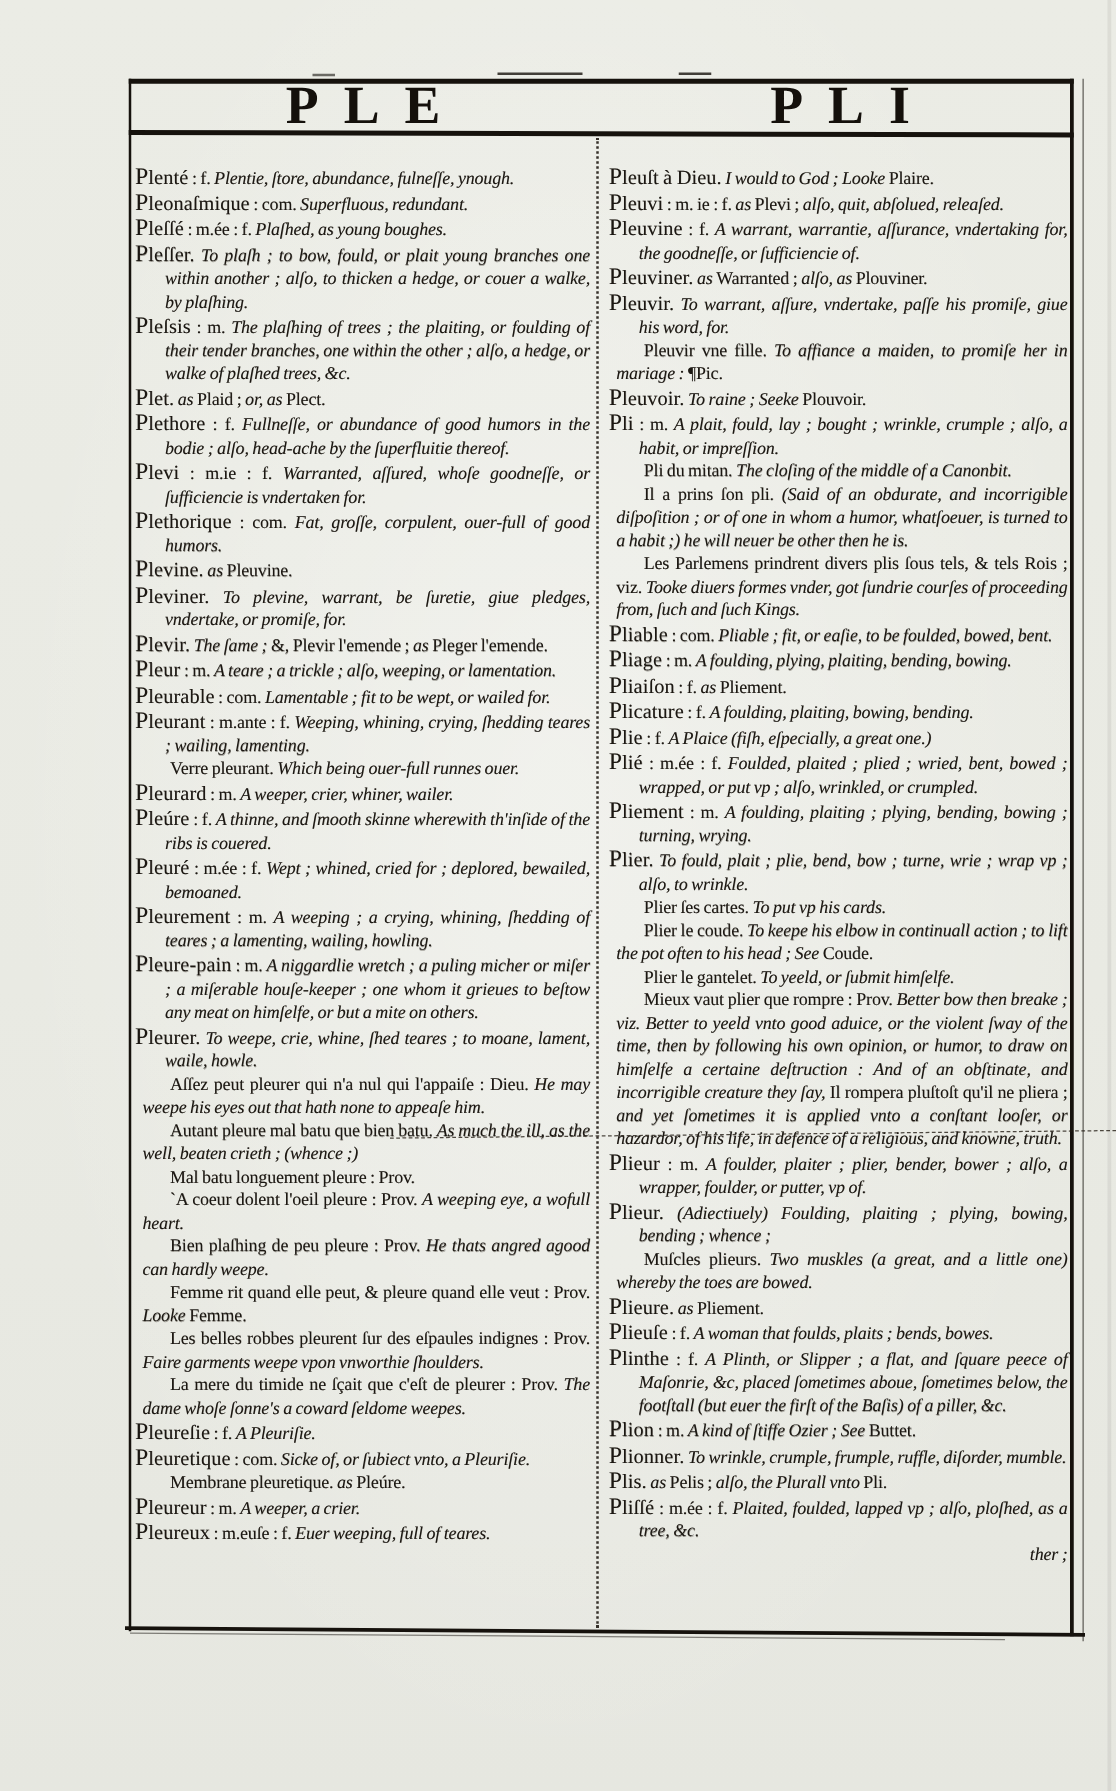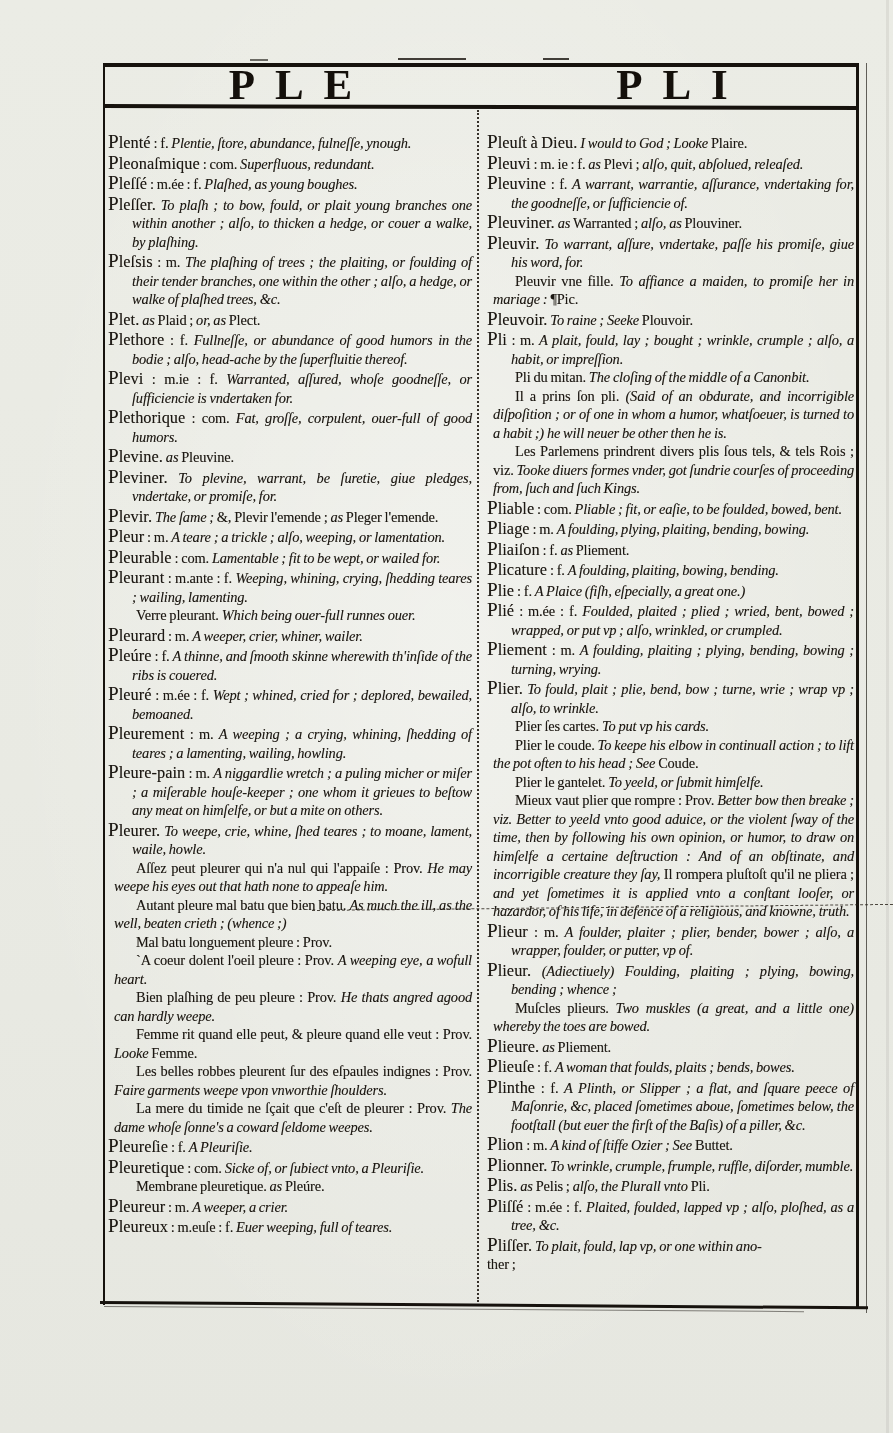--- a/index.html
+++ b/index.html
@@ -27,21 +27,21 @@
     position:absolute;top:112px;
     text-align:justify;
     font-size:14.3px;line-height:18.5px;
     letter-spacing:-0.1px;word-spacing:-0.6px;
     color:#1b1712;
     text-shadow:0.25px 0.25px 0 rgba(25,18,8,.38);
     margin-top:20px;
   }
   .col p.entry{margin:0;padding-left:24px;text-indent:-24px;}
   .col p.entry.sub{padding-left:6px;text-indent:22px;}
-  .col p.tail-right{margin:0;padding:0;text-indent:0;}
+  .col p.tail-right{margin:0;padding:0;text-indent:0;text-align:right;font-style:italic;}
   .hw{font-size:16.2px;letter-spacing:0.1px;}
   .hw .cap{font-size:19px;line-height:1;}
   .it{font-style:italic;}
   .ro{font-style:normal;}
   .divider{
     position:absolute;left:477px;top:110px;height:1192px;width:0;
     border-left:2px dotted #36302a;
   }
   .artifact{position:absolute;}
 </style>
@@ -79,21 +79,21 @@
       <p class="entry"><span class="hw"><span class="cap">P</span>leur</span><span class="ro"> : m. </span><span class="it">A teare ; a trickle ; alſo, weeping, or lamentation.</span></p>
       <p class="entry"><span class="hw"><span class="cap">P</span>leurable</span><span class="ro"> : com. </span><span class="it">Lamentable ; fit to be wept, or wailed for.</span></p>
       <p class="entry"><span class="hw"><span class="cap">P</span>leurant</span><span class="ro"> : m.ante : f. </span><span class="it">Weeping, whining, crying, ſhedding teares ; wailing, lamenting.</span></p>
       <p class="entry sub"><span class="ro">Verre pleurant. </span><span class="it">Which being ouer-full runnes ouer.</span></p>
       <p class="entry"><span class="hw"><span class="cap">P</span>leurard</span><span class="ro"> : m. </span><span class="it">A weeper, crier, whiner, wailer.</span></p>
       <p class="entry"><span class="hw"><span class="cap">P</span>leúre</span><span class="ro"> : f. </span><span class="it">A thinne, and ſmooth skinne wherewith th'inſide of the ribs is couered.</span></p>
       <p class="entry"><span class="hw"><span class="cap">P</span>leuré</span><span class="ro"> : m.ée : f. </span><span class="it">Wept ; whined, cried for ; deplored, bewailed, bemoaned.</span></p>
       <p class="entry"><span class="hw"><span class="cap">P</span>leurement</span><span class="ro"> : m. </span><span class="it">A weeping ; a crying, whining, ſhedding of teares ; a lamenting, wailing, howling.</span></p>
       <p class="entry"><span class="hw"><span class="cap">P</span>leure-pain</span><span class="ro"> : m. </span><span class="it">A niggardlie wretch ; a puling micher or miſer ; a miſerable houſe-keeper ; one whom it grieues to beſtow any meat on himſelfe, or but a mite on others.</span></p>
       <p class="entry"><span class="hw"><span class="cap">P</span>leurer.</span><span class="it"> To weepe, crie, whine, ſhed teares ; to moane, lament, waile, howle.</span></p>
-      <p class="entry sub"><span class="ro">Aſſez peut pleurer qui n'a nul qui l'appaiſe : Prov. </span><span class="it">He may weepe his eyes out that hath none to appeaſe him.</span></p>
+      <p class="entry sub"><span class="ro">Aſſez peut pleurer qui n'a nul qui l'appaiſe : Dieu. </span><span class="it">He may weepe his eyes out that hath none to appeaſe him.</span></p>
       <p class="entry sub"><span class="ro">Autant pleure mal batu que bien batu. </span><span class="it">As much the ill, as the well, beaten crieth ; (whence ;)</span></p>
       <p class="entry sub"><span class="ro">Mal batu longuement pleure : Prov.</span></p>
       <p class="entry sub"><span class="ro">`A coeur dolent l'oeil pleure : Prov. </span><span class="it">A weeping eye, a wofull heart.</span></p>
       <p class="entry sub"><span class="ro">Bien plaſhing de peu pleure : Prov. </span><span class="it">He thats angred agood can hardly weepe.</span></p>
       <p class="entry sub"><span class="ro">Femme rit quand elle peut, &amp; pleure quand elle veut : Prov. </span><span class="it">Looke </span><span class="ro">Femme.</span></p>
       <p class="entry sub"><span class="ro">Les belles robbes pleurent ſur des eſpaules indignes : Prov. </span><span class="it">Faire garments weepe vpon vnworthie ſhoulders.</span></p>
       <p class="entry sub"><span class="ro">La mere du timide ne ſçait que c'eſt de pleurer : Prov. </span><span class="it">The dame whoſe ſonne's a coward ſeldome weepes.</span></p>
       <p class="entry"><span class="hw"><span class="cap">P</span>leureſie</span><span class="ro"> : f. </span><span class="it">A Pleuriſie.</span></p>
       <p class="entry"><span class="hw"><span class="cap">P</span>leuretique</span><span class="ro"> : com. </span><span class="it">Sicke of, or ſubiect vnto, a Pleuriſie.</span></p>
       <p class="entry sub"><span class="ro">Membrane pleuretique. </span><span class="it">as </span><span class="ro">Pleúre.</span></p>
@@ -127,21 +127,20 @@
       <p class="entry"><span class="hw"><span class="cap">P</span>lieur</span><span class="ro"> : m. </span><span class="it">A foulder, plaiter ; plier, bender, bower ; alſo, a wrapper, foulder, or putter, vp of.</span></p>
       <p class="entry"><span class="hw"><span class="cap">P</span>lieur.</span><span class="it"> (Adiectiuely) Foulding, plaiting ; plying, bowing, bending ; whence ;</span></p>
       <p class="entry sub"><span class="ro">Muſcles plieurs. </span><span class="it">Two muskles (a great, and a little one) whereby the toes are bowed.</span></p>
       <p class="entry"><span class="hw"><span class="cap">P</span>lieure.</span><span class="it"> as </span><span class="ro">Pliement.</span></p>
       <p class="entry"><span class="hw"><span class="cap">P</span>lieuſe</span><span class="ro"> : f. </span><span class="it">A woman that foulds, plaits ; bends, bowes.</span></p>
       <p class="entry"><span class="hw"><span class="cap">P</span>linthe</span><span class="ro"> : f. </span><span class="it">A Plinth, or Slipper ; a flat, and ſquare peece of Maſonrie, &amp;c, placed ſometimes aboue, ſometimes below, the footſtall (but euer the firſt of the Baſis) of a piller, &amp;c.</span></p>
       <p class="entry"><span class="hw"><span class="cap">P</span>lion</span><span class="ro"> : m. </span><span class="it">A kind of ſtiffe Ozier ; See </span><span class="ro">Buttet.</span></p>
       <p class="entry"><span class="hw"><span class="cap">P</span>lionner.</span><span class="it"> To wrinkle, crumple, frumple, ruffle, diſorder, mumble.</span></p>
       <p class="entry"><span class="hw"><span class="cap">P</span>lis.</span><span class="it"> as </span><span class="ro">Pelis ; </span><span class="it">alſo, the Plurall vnto </span><span class="ro">Pli.</span></p>
       <p class="entry"><span class="hw"><span class="cap">P</span>liſſé</span><span class="ro"> : m.ée : f. </span><span class="it">Plaited, foulded, lapped vp ; alſo, ploſhed, as a tree, &amp;c.</span></p>
-      <p class="entry"><span class="hw"><span class="cap">P</span>liſſer.</span><span class="it"> To plait, fould, lap vp, or one within ano-</span></p>
       <p class="tail-right">ther ;</p>
     </div>
 
   <div class="artifact" style="left:312px;top:910px;width:581px;height:0;border-top:1.5px dashed rgba(35,29,20,.8);transform:rotate(-0.6deg);transform-origin:left center;"></div>
   <div class="artifact" style="left:398px;top:58px;width:68px;height:2px;background:#16120d;opacity:.8;"></div>
   <div class="artifact" style="left:543px;top:58px;width:26px;height:2px;background:#16120d;opacity:.8;"></div>
   <div class="artifact" style="left:250px;top:59px;width:18px;height:2px;background:#16120d;opacity:.6;"></div>
   <div class="artifact" style="left:886px;top:0;width:3px;height:1433px;background:rgba(40,35,25,.07);"></div>
 
 </div>

